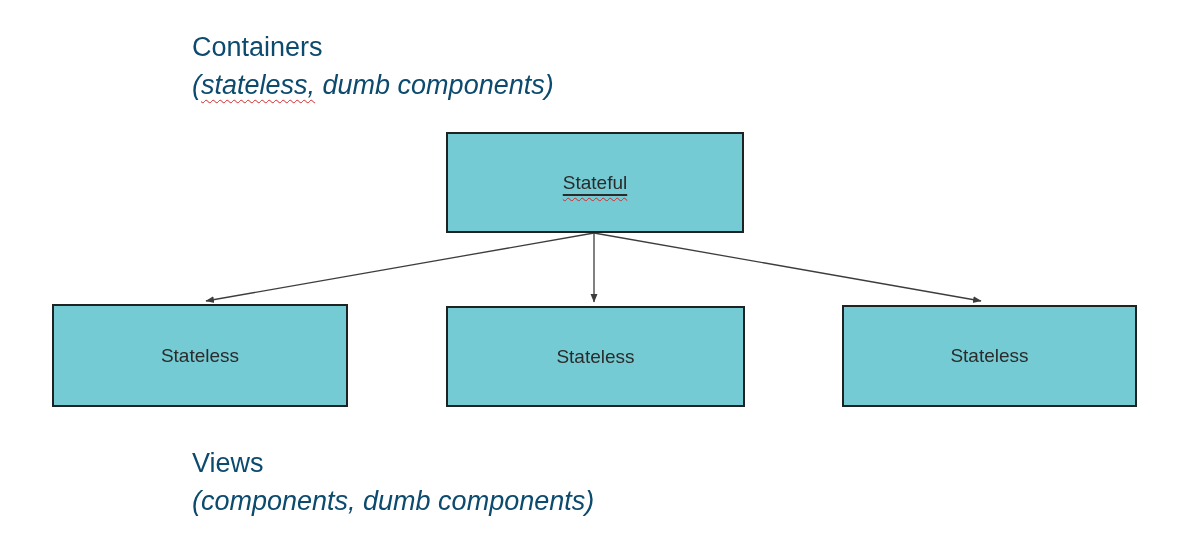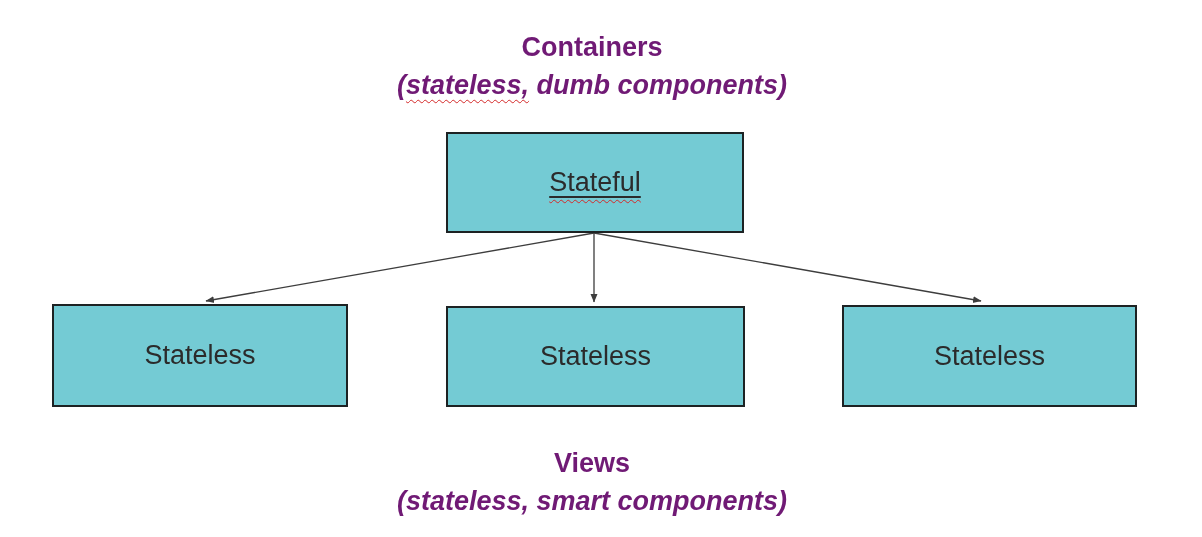--- a/index.html
+++ b/index.html
@@ -10,41 +10,40 @@
     height: 537px;
     background: #ffffff;
     font-family: "Liberation Sans", sans-serif;
     color: #262626;
     overflow: hidden;
   }
   .caption {
     position: absolute;
     left: 192px;
     width: 800px;
-    text-align: center;
+    text-align: left;
     font-size: 27px;
     line-height: 38px;
-    color: #701a75;
-    font-weight: bold;
+    color: #0c4a6e;
   }
   .caption .subtitle { font-style: italic; }
   .squiggle {
     text-decoration: underline wavy #d42a2a;
     text-decoration-thickness: 1px;
     text-underline-offset: 5px;
     text-decoration-skip-ink: none;
   }
   .box {
     position: absolute;
     background: #74cbd4;
     border: 2px solid #1d2223;
     display: flex;
     align-items: center;
     justify-content: center;
-    font-size: 27px;
+    font-size: 19px;
     color: #2b2b2b;
   }
   .root-label {
     text-decoration: underline solid #2b2b2b;
     text-decoration-thickness: 1.5px;
     text-underline-offset: 5px;
     text-decoration-skip-ink: none;
   }
   .root-label .inner-squiggle {
     text-decoration: underline wavy #d42a2a;
@@ -92,16 +91,16 @@
   <div class="box" style="left: 446px; top: 306px; width: 299px; height: 101px;">
     <span>Stateless</span>
   </div>
 
   <div class="box" style="left: 842px; top: 305px; width: 295px; height: 102px;">
     <span>Stateless</span>
   </div>
 
   <div class="caption" style="top: 444px;">
     <div>Views</div>
-    <div class="subtitle">(stateless, smart components)</div>
+    <div class="subtitle">(components, dumb components)</div>
   </div>
 
 </div>
 
 </body></html>

